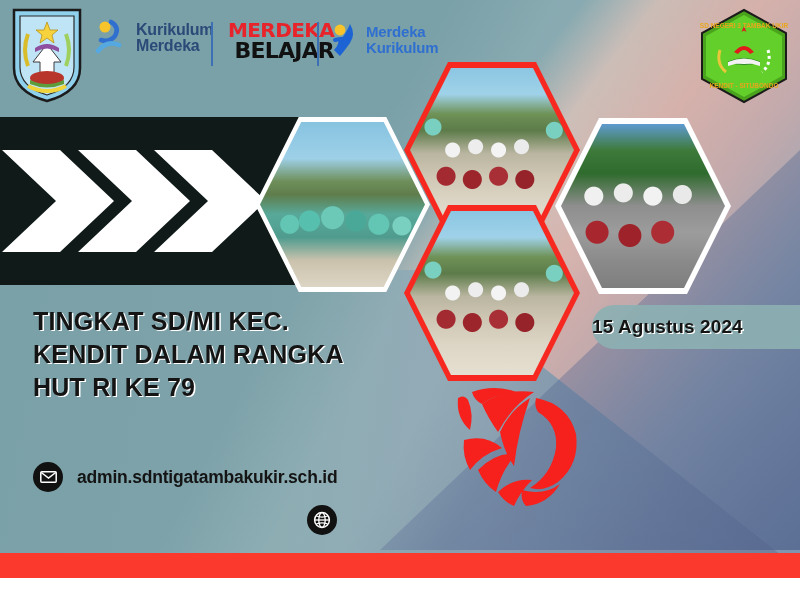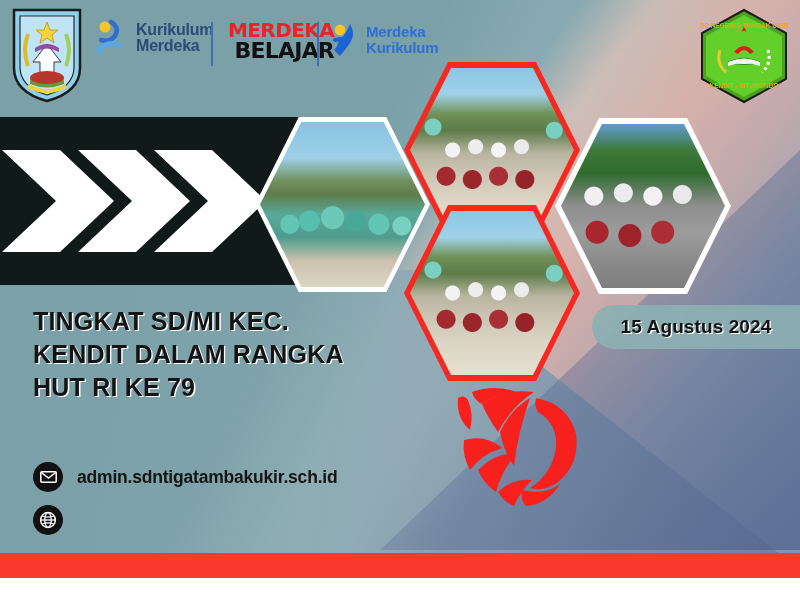--- a/index.html
+++ b/index.html
@@ -118,30 +118,30 @@
   }
   
   .title{
     position:absolute;left:33px;top:305px;width:360px;
     font-size:25px;font-weight:bold;line-height:1.32;
     color:#141414;letter-spacing:.2px;
     text-shadow:1.4px 1.4px 0 #ffffff;
   }
   .title div{white-space:nowrap;}
   .contacts{position:absolute;left:33px;top:462px;}
-  .contact-row{display:flex;align-items:center;gap:14px;margin-bottom:13px;}
+  .contact-row{display:flex;align-items:center;gap:14px;margin-bottom:13px;justify-content:flex-end;}
   .c-ico{
     width:30px;height:30px;border-radius:50%;background:#111;
     display:flex;align-items:center;justify-content:center;flex:0 0 30px;
   }
   .c-text{font-size:17.5px;font-weight:bold;color:#141414;letter-spacing:-.2px;}
   .date-pill{
     position:absolute;left:592px;top:305px;width:208px;height:44px;
     border-radius:22px 0 0 22px;background:rgba(140,176,178,.92);
-    display:flex;align-items:center;justify-content:center;
+    display:flex;align-items:center;justify-content:flex-start;
   }
   .date-pill span{
     font-size:19px;font-weight:bold;color:#141414;letter-spacing:.1px;
     text-shadow:1.3px 1.3px 0 #ffffff;
   }
   .hut-logo{position:absolute;left:452px;top:378px;width:136px;height:132px;}
   .hut-text{
     position:absolute;left:602px;top:398px;
     font-size:21px;font-weight:normal;line-height:1.26;color:#1c1c1c;
     letter-spacing:.6px;font-family:"DejaVu Sans",sans-serif;

